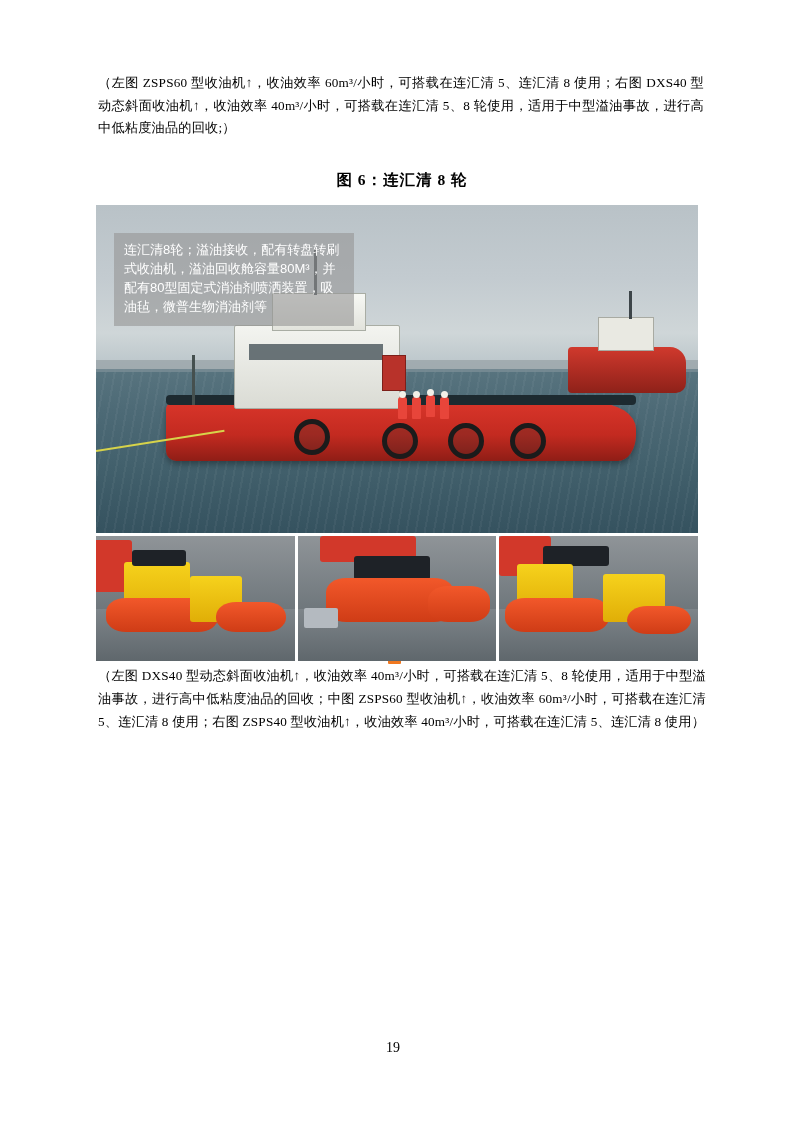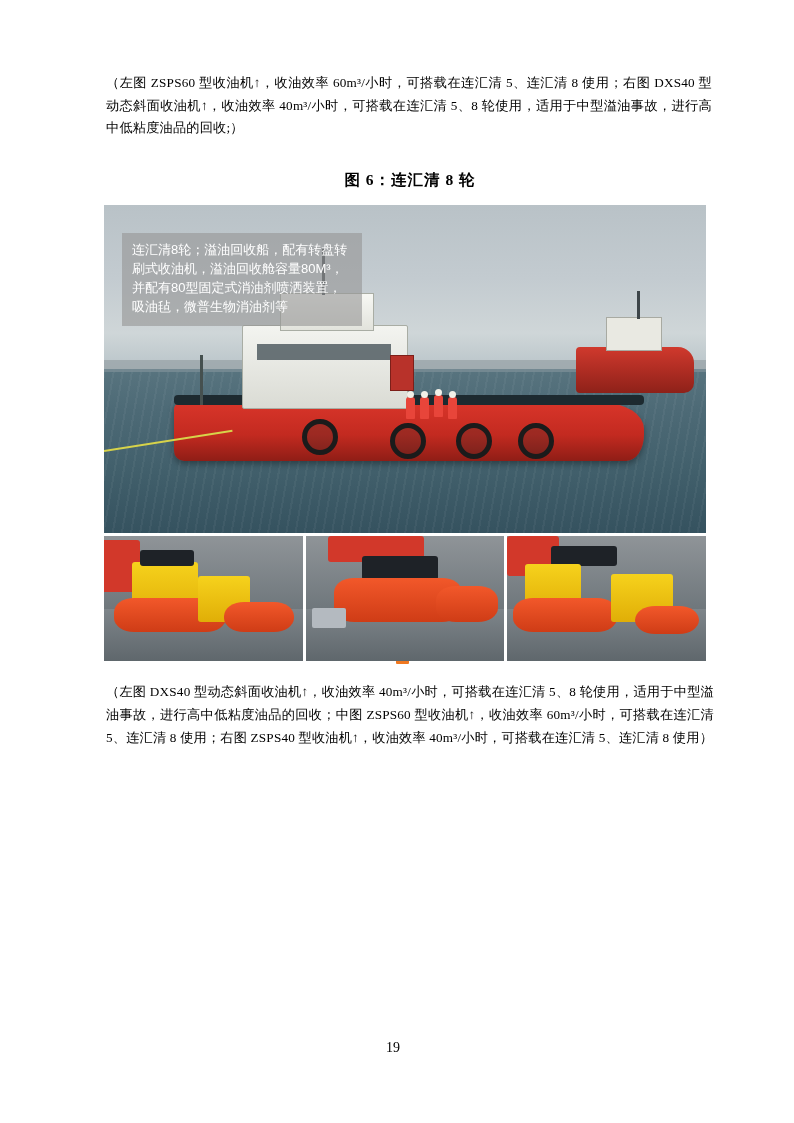--- a/index.html
+++ b/index.html
@@ -13,21 +13,21 @@
     height: 1123px;
     background: #ffffff;
     margin: 0 auto;
     overflow: hidden;
     font-family: "Liberation Serif", "DejaVu Serif", serif;
     color: #000000;
     box-sizing: border-box;
   }
   .content {
     position: absolute;
-    left: 104px;
+    left: 96px;
     top: 72px;
     width: 612px;
   }
 
   
   .caption {
     font-family: "Liberation Serif", "DejaVu Serif", serif;
     font-size: 13.2px;
     line-height: 1.72;
     letter-spacing: 0.2px;
@@ -276,21 +276,21 @@
     background: #d2382a;
     border-radius: 3px;
   }
   .sk-grey {
     position: absolute;
     background: #b4bac0;
     border-radius: 2px;
   }
 
   .cap-bottom {
-    margin-top: 20px;
+    margin-top: 4px;
     padding: 0 2px;
   }
 
   
   .body-para {
     margin-top: 26px;
     font-size: 16px;
     line-height: 2.05;
     text-align: justify;
     letter-spacing: 0.2px;
@@ -341,21 +341,21 @@
       <div class="crew" style="left:330px; top:190px;"></div>
       <div class="crew" style="left:344px; top:192px;"></div>
 
       <div class="tyre" style="left:198px; top:214px;"></div>
       <div class="tyre" style="left:286px; top:218px;"></div>
       <div class="tyre" style="left:352px; top:218px;"></div>
       <div class="tyre" style="left:414px; top:218px;"></div>
 
       <div class="boom-line"></div>
 
-      <div class="photo-note">连汇清8轮；溢油回收船，配有转盘转刷式收油机，溢油回收舱容量80M³，并配有80型固定式消油剂喷洒装置，吸油毡，微普生物消油剂等</div>
+      <div class="photo-note">连汇清8轮；溢油接收，配有转盘转刷式收油机，溢油回收舱容量80M³，并配有80型固定式消油剂喷洒装置，吸油毡，微普生物消油剂等</div>
     </div>
 
     <div class="arrow" style="position:absolute; left:96px; top:590px;">
       <div class="shaft" style="left:50px; top:-70px; height:72px; transform:rotate(28deg); transform-origin:top center;"></div>
       <div class="head" style="left:36px; top:-92px; transform:rotate(28deg);"></div>
     </div>
     <div class="arrow" style="position:absolute; left:96px; top:590px;">
       <div class="shaft" style="left:196px; top:-74px; height:76px;"></div>
       <div class="head" style="left:182px; top:-94px;"></div>
     </div>

